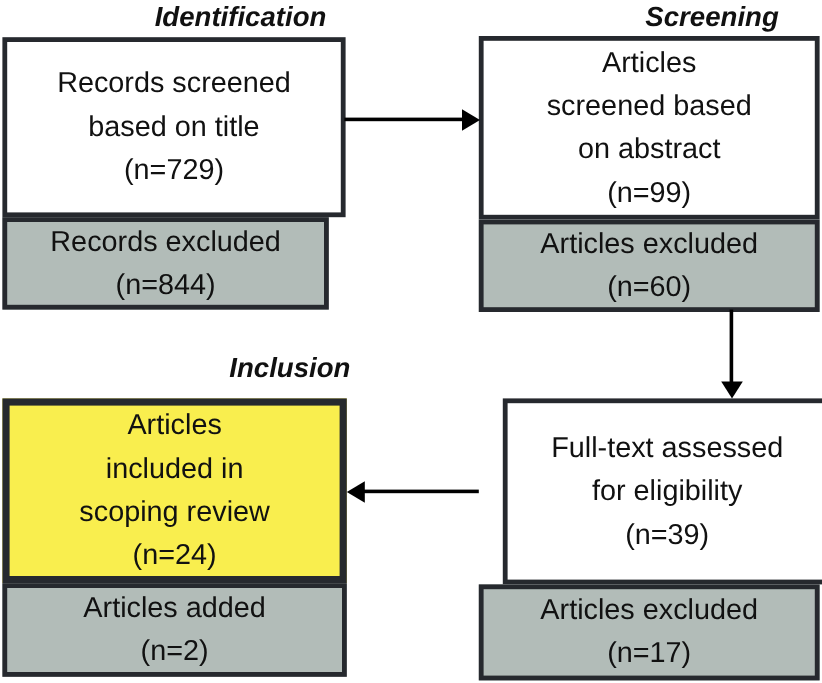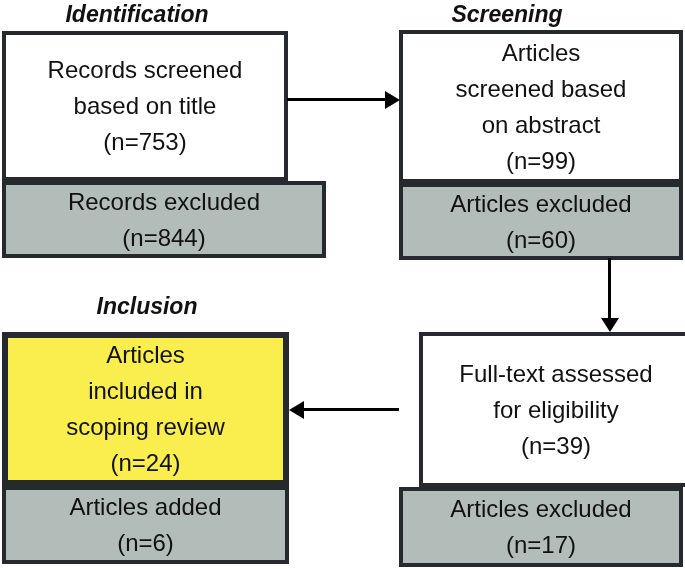--- a/index.html
+++ b/index.html
@@ -10,21 +10,21 @@
     background: #ffffff;
     font-family: "Liberation Sans", sans-serif;
     color: var(--text, #111111);
     overflow: hidden;
   }
   .stage-label {
     position: absolute;
     font-size: 23px;
     font-weight: 700;
     font-style: italic;
-    text-align: center;
+    text-align: right;
     line-height: 26px;
     color: var(--text, #111111);
   }
   .lbl-identification { left: 2px;   top: 1px;   width: 270px; }
   .lbl-screening      { left: 365px; top: 1px;   width: 284px; }
   .lbl-inclusion      { left: 2px;   top: 293px; width: 290px; }
   .lbl-eligibility    { left: 399px; top: 293px; width: 274px; }
 
   .box {
     position: absolute;
@@ -38,21 +38,21 @@
     white-space: pre-line;
     text-align: center;
     font-size: 24px;
     line-height: 36px;
   }
   .fill-white  { background: var(--box-fill-white, #ffffff); }
   .fill-gray   { background: var(--box-fill-gray, #b2bcb8); }
   .fill-yellow { background: var(--box-fill-yellow, #f9ee4e); }
 
   .id-main  { left: 2px;   top: 31px;  width: 286px; height: 150px; }
-  .id-sub   { left: 2px;   top: 181px; width: 324px; height: 77px;  }
+  .id-sub   { left: 2px;   top: 181px; width: 272px; height: 77px;  }
   .scr-main { left: 399px; top: 30px;  width: 284px; height: 153px; }
   .scr-sub  { left: 399px; top: 183px; width: 284px; height: 77px;  }
   .inc-main { left: 2px;   top: 332px; width: 287px; height: 154px; border-width: 6px; }
   .inc-sub  { left: 2px;   top: 486px; width: 287px; height: 78px;  }
   .eli-main { left: 399px; top: 332px; width: 274px; height: 155px; margin-left: 20px; }
   .eli-sub  { left: 399px; top: 487px; width: 284px; height: 80px;  }
 
   .arrow-line { position: absolute; background: var(--arrow, #000000); }
   .arrow-head { position: absolute; width: 0; height: 0; }
 
@@ -76,21 +76,21 @@
 
 <div class="canvas">
 
   <div class="stage-label lbl-identification">Identification</div>
   <div class="stage-label lbl-screening">Screening</div>
   <div class="stage-label lbl-inclusion">Inclusion</div>
 
   <div class="box fill-white id-main">
     <div class="box-text">Records screened
 based on title
-(n=753)</div>
+(n=729)</div>
   </div>
   <div class="box fill-gray id-sub">
     <div class="box-text">Records excluded
 (n=844)</div>
   </div>
 
   <div class="box fill-white scr-main">
     <div class="box-text">Articles
 screened based
 on abstract
@@ -102,21 +102,21 @@
   </div>
 
   <div class="box fill-yellow inc-main">
     <div class="box-text">Articles
 included in
 scoping review
 (n=24)</div>
   </div>
   <div class="box fill-gray inc-sub">
     <div class="box-text">Articles added
-(n=6)</div>
+(n=2)</div>
   </div>
 
   <div class="box fill-white eli-main">
     <div class="box-text">Full-text assessed
 for eligibility
 (n=39)</div>
   </div>
   <div class="box fill-gray eli-sub">
     <div class="box-text">Articles excluded
 (n=17)</div>

